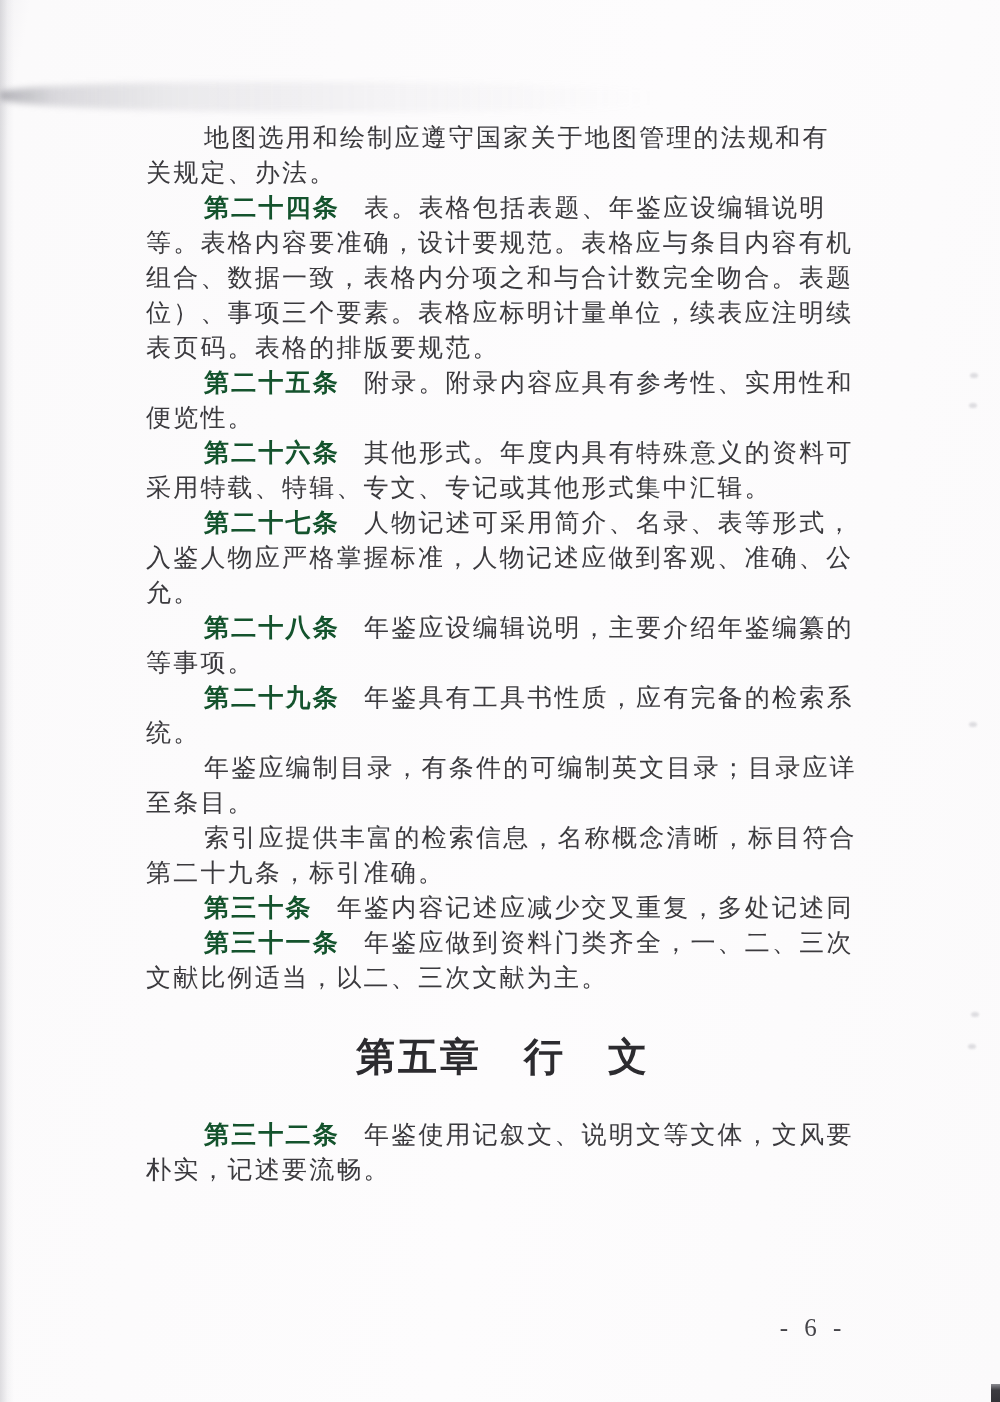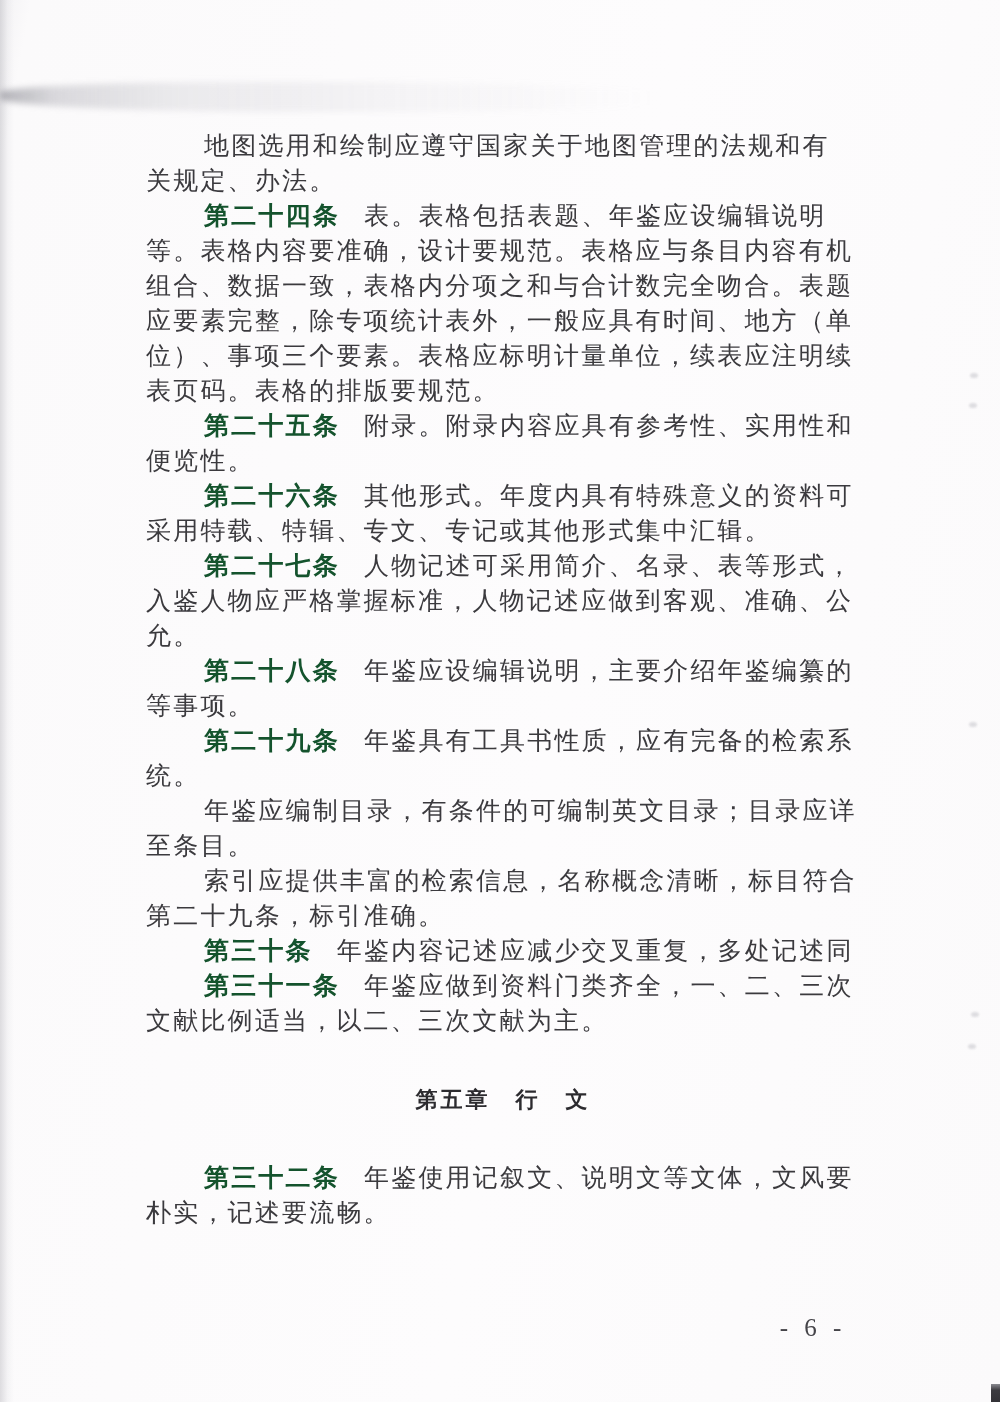--- a/index.html
+++ b/index.html
@@ -34,36 +34,36 @@
     background: rgba(140,140,150,0.28); filter: blur(1px);
   }
   .speck.s1 { left: 970px; top: 373px; }
   .speck.s2 { left: 969px; top: 403px; }
   .speck.s3 { left: 969px; top: 722px; }
   .speck.s4 { left: 971px; top: 1012px; }
   .speck.s5 { left: 968px; top: 1044px; }
 
   
   .text-block {
-    position: absolute; left: 146px; top: 128px; width: 714px;
+    position: absolute; left: 146px; top: 120px; width: 714px;
     color: #3b3a3e;
     font-size: 25px; line-height: 35px; letter-spacing: 2.2px;
     white-space: nowrap;
   }
   .line { height: 35px; }
   .line.indent { padding-left: 58px; }
   .lead {
     font-weight: bold; color: #14532d;
     font-family: "Liberation Sans", sans-serif;
     margin-right: 24px;
   }
   .chapter-heading {
     margin-top: 40px; height: 44px; line-height: 44px;
     text-align: center;
-    font-size: 22px; font-weight: bold; letter-spacing: 3px;
+    font-size: 39px; font-weight: bold; letter-spacing: 3px;
     color: #2c2b2f;
     font-family: "Liberation Sans", sans-serif;
   }
   .part2 { margin-top: 38px; }
   .page-number {
     position: absolute; left: 703px; top: 1314px; width: 220px;
     text-align: center;
     font-size: 25px; letter-spacing: 5px; color: #454449;
   }
 </style>
@@ -79,21 +79,20 @@
 <div class="speck s4"></div>
 <div class="speck s5"></div>
 
 <div class="text-block">
 
   <div class="line indent"><span>地图选用和绘制应遵守国家关于地图管理的法规和有</span></div>
   <div class="line"><span>关规定、办法。</span></div>
   <div class="line indent"><span class="lead">第二十四条</span><span>表。表格包括表题、年鉴应设编辑说明</span></div>
   <div class="line"><span>等。表格内容要准确，设计要规范。表格应与条目内容有机</span></div>
   <div class="line"><span>组合、数据一致，表格内分项之和与合计数完全吻合。表题</span></div>
-  <div class="line"><span>应要素完整，除专项统计表外，一般应具有时间、地方（单</span></div>
   <div class="line"><span>位）、事项三个要素。表格应标明计量单位，续表应注明续</span></div>
   <div class="line"><span>表页码。表格的排版要规范。</span></div>
   <div class="line indent"><span class="lead">第二十五条</span><span>附录。附录内容应具有参考性、实用性和</span></div>
   <div class="line"><span>便览性。</span></div>
   <div class="line indent"><span class="lead">第二十六条</span><span>其他形式。年度内具有特殊意义的资料可</span></div>
   <div class="line"><span>采用特载、特辑、专文、专记或其他形式集中汇辑。</span></div>
   <div class="line indent"><span class="lead">第二十七条</span><span>人物记述可采用简介、名录、表等形式，</span></div>
   <div class="line"><span>入鉴人物应严格掌握标准，人物记述应做到客观、准确、公</span></div>
   <div class="line"><span>允。</span></div>
   <div class="line indent"><span class="lead">第二十八条</span><span>年鉴应设编辑说明，主要介绍年鉴编纂的</span></div>

